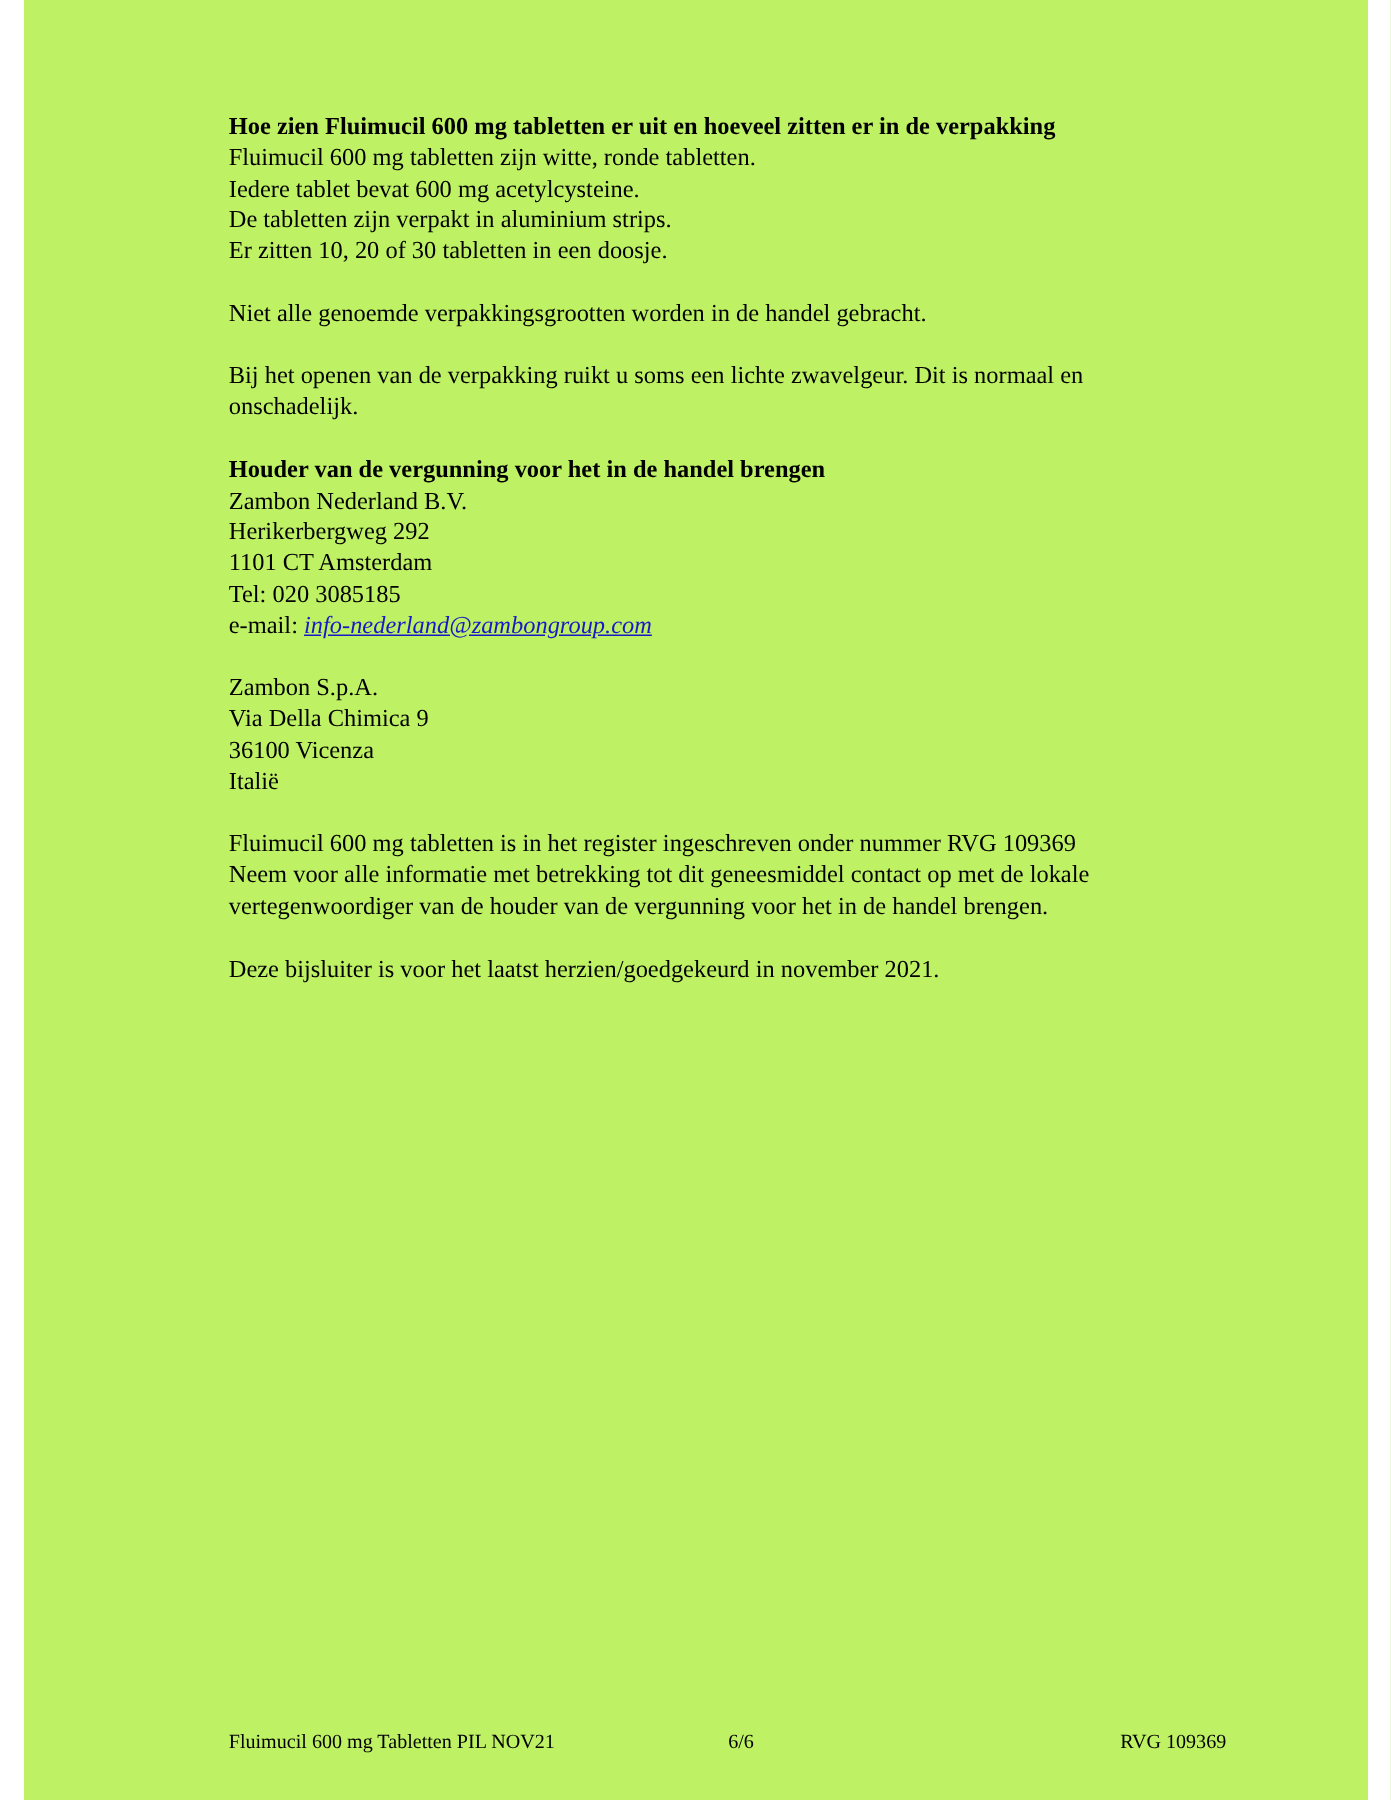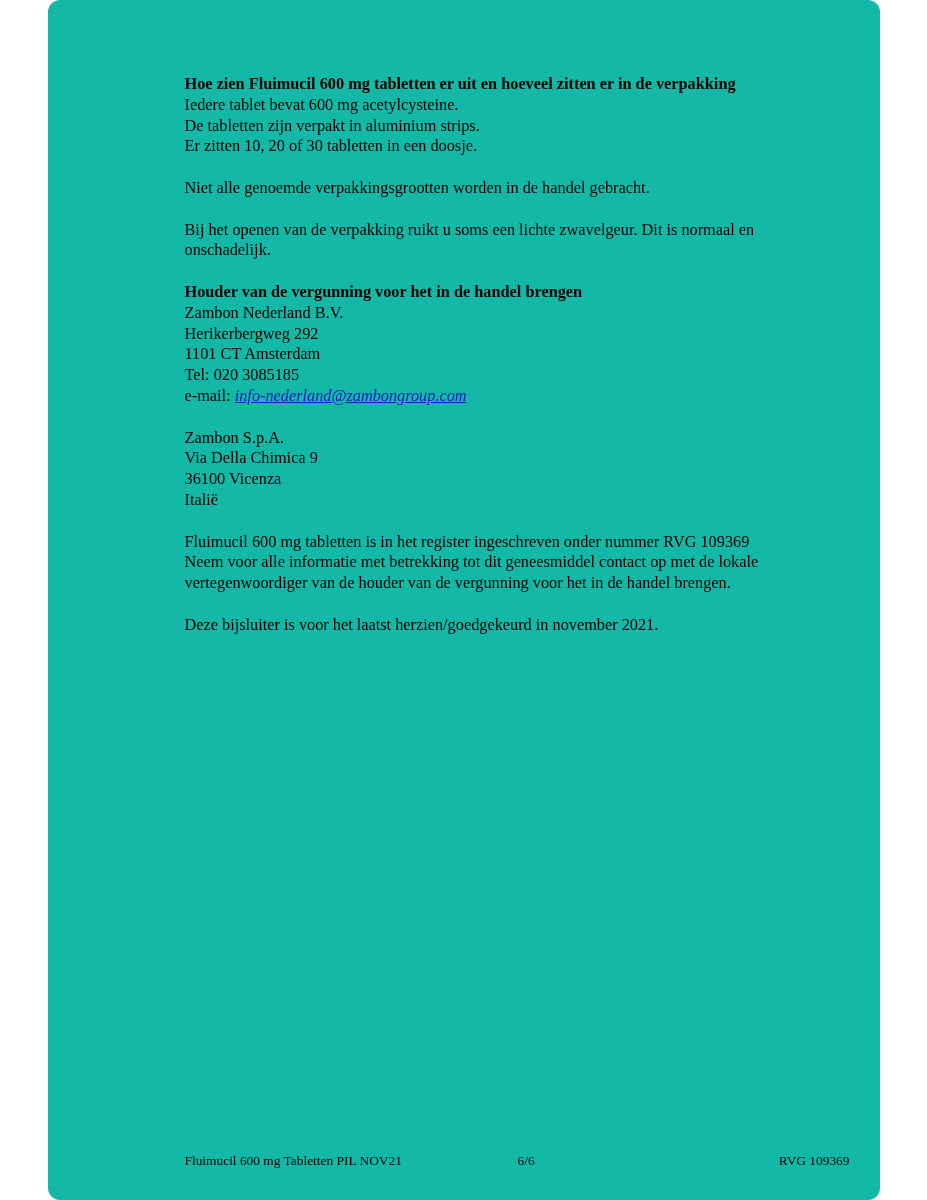--- a/index.html
+++ b/index.html
@@ -4,28 +4,27 @@
 <title>Fluimucil 600 mg Tabletten PIL NOV21 — 6/6</title>
 <style>
   html, body {
     margin: 0;
     padding: 0;
     background: #ffffff;
   }
 
   .page {
     position: relative;
-    width: 832px;
+    width: 896px;
     height: 1200px;
-    background: #14b8a6;
+    background: #bef264;
     margin: 0 auto;
     overflow: hidden;
     font-family: "Liberation Serif", "DejaVu Serif", serif;
     color: #000000;
-    border-radius: 12px;
     -webkit-font-smoothing: antialiased;
   }
 
   .content {
     position: absolute;
     left: 137px;
     top: 74px;
     width: 656px;
   }
 
@@ -94,20 +93,21 @@
 </style>
 </head>
 <body>
 
 <div class="page">
 
   <div class="content">
 
     <h2 class="heading">Hoe zien Fluimucil 600 mg tabletten er uit en hoeveel zitten er in de verpakking</h2>
 
+    <p>Fluimucil 600 mg tabletten zijn witte, ronde tabletten.</p>
     <p>Iedere tablet bevat 600 mg acetylcysteine.</p>
     <p>De tabletten zijn verpakt in aluminium strips.</p>
     <p>Er zitten 10, 20 of 30 tabletten in een doosje.</p>
 
     <div class="gap"></div>
 
     <p>Niet alle genoemde verpakkingsgrootten worden in de handel gebracht.</p>
 
     <div class="gap"></div>
 

